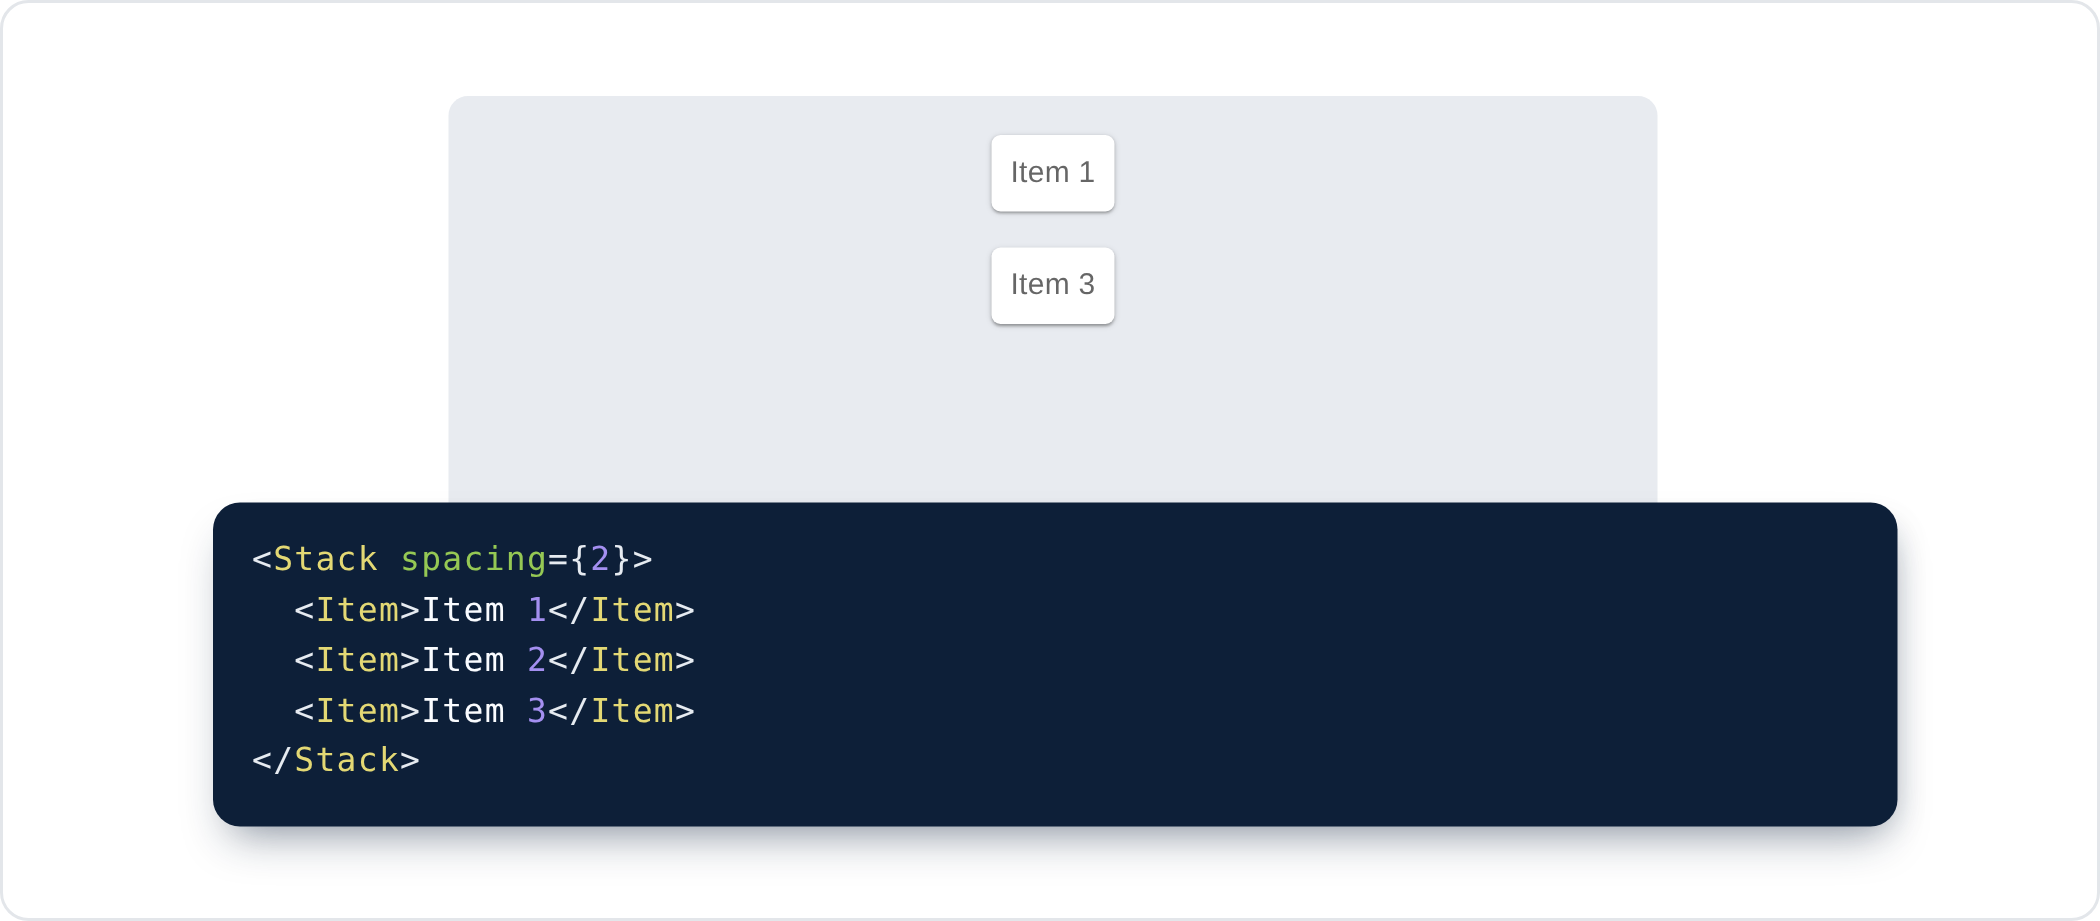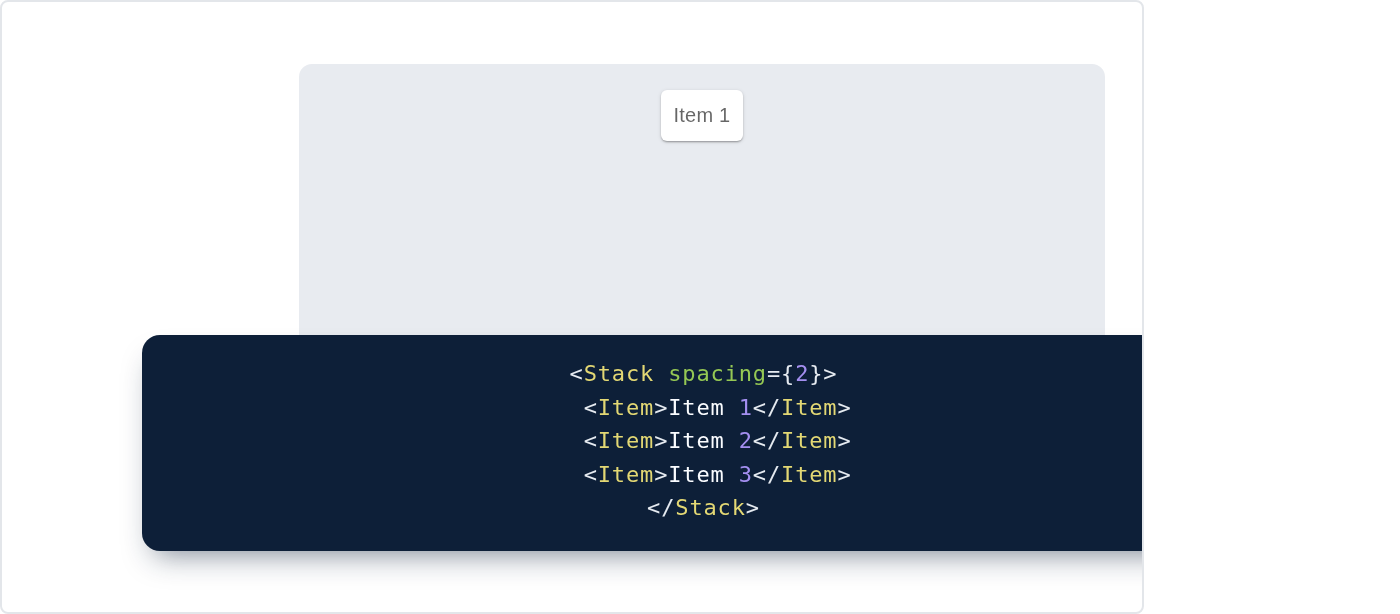--- a/index.html
+++ b/index.html
@@ -3,24 +3,24 @@
 <meta charset="utf-8">
 <style>
   * { margin: 0; padding: 0; box-sizing: border-box; }
   html, body {
     width: 1400px; height: 614px;
     background: #ffffff;
     font-family: "Liberation Sans", sans-serif;
   }
   .page {
     position: relative;
-    width: 1144px; height: 614px;
+    width: 1400px; height: 614px;
     background: #ffffff;
     border: 2px solid #e3e6ea;
-    border-radius: 8px;
+    border-radius: 19px;
     overflow: hidden;
   }
   .demo-panel {
     position: absolute;
     left: 297px; top: 62px;
     width: 806px; height: 394px;
     background: #e8ebf0;
     border-radius: 13px;
     z-index: 1;
     display: flex;
@@ -55,35 +55,38 @@
     padding: 22px 26px;
   }
   .code {
     font-family: "DejaVu Sans Mono", "Liberation Mono", monospace;
     font-size: 22px;
     line-height: 33.6px;
     letter-spacing: 0.85px;
     font-weight: 500;
     white-space: pre;
   }
-  .code-line { display: block; height: 33.6px; text-align: center; }
+  .code-line { display: block; height: 33.6px; }
   .tok-punct { color: #e6ebf1; }
   .tok-tag   { color: #e3d874; }
   .tok-attr  { color: #95c854; }
   .tok-num   { color: #a48ff0; }
   .tok-plain { color: #fafcff; }
 </style>
 </head>
 <body>
 
 <div class="page">
 
   <div class="demo-panel">
     <div class="item-card">
       <span>Item 1</span>
     </div>
+    <div class="item-card">
+      <span>Item 3</span>
+    </div>
   </div>
 
   <div class="code-block">
     <pre class="code"><span class="code-line"><span class="tok-punct">&lt;</span><span class="tok-tag">Stack</span><span class="tok-plain"> </span><span class="tok-attr">spacing</span><span class="tok-punct">={</span><span class="tok-num">2</span><span class="tok-punct">}&gt;</span></span><span class="code-line"><span class="tok-plain">  </span><span class="tok-punct">&lt;</span><span class="tok-tag">Item</span><span class="tok-punct">&gt;</span><span class="tok-plain">Item </span><span class="tok-num">1</span><span class="tok-punct">&lt;/</span><span class="tok-tag">Item</span><span class="tok-punct">&gt;</span></span><span class="code-line"><span class="tok-plain">  </span><span class="tok-punct">&lt;</span><span class="tok-tag">Item</span><span class="tok-punct">&gt;</span><span class="tok-plain">Item </span><span class="tok-num">2</span><span class="tok-punct">&lt;/</span><span class="tok-tag">Item</span><span class="tok-punct">&gt;</span></span><span class="code-line"><span class="tok-plain">  </span><span class="tok-punct">&lt;</span><span class="tok-tag">Item</span><span class="tok-punct">&gt;</span><span class="tok-plain">Item </span><span class="tok-num">3</span><span class="tok-punct">&lt;/</span><span class="tok-tag">Item</span><span class="tok-punct">&gt;</span></span><span class="code-line"><span class="tok-punct">&lt;/</span><span class="tok-tag">Stack</span><span class="tok-punct">&gt;</span></span></pre>
   </div>
 
 </div>
 
 </body></html>

